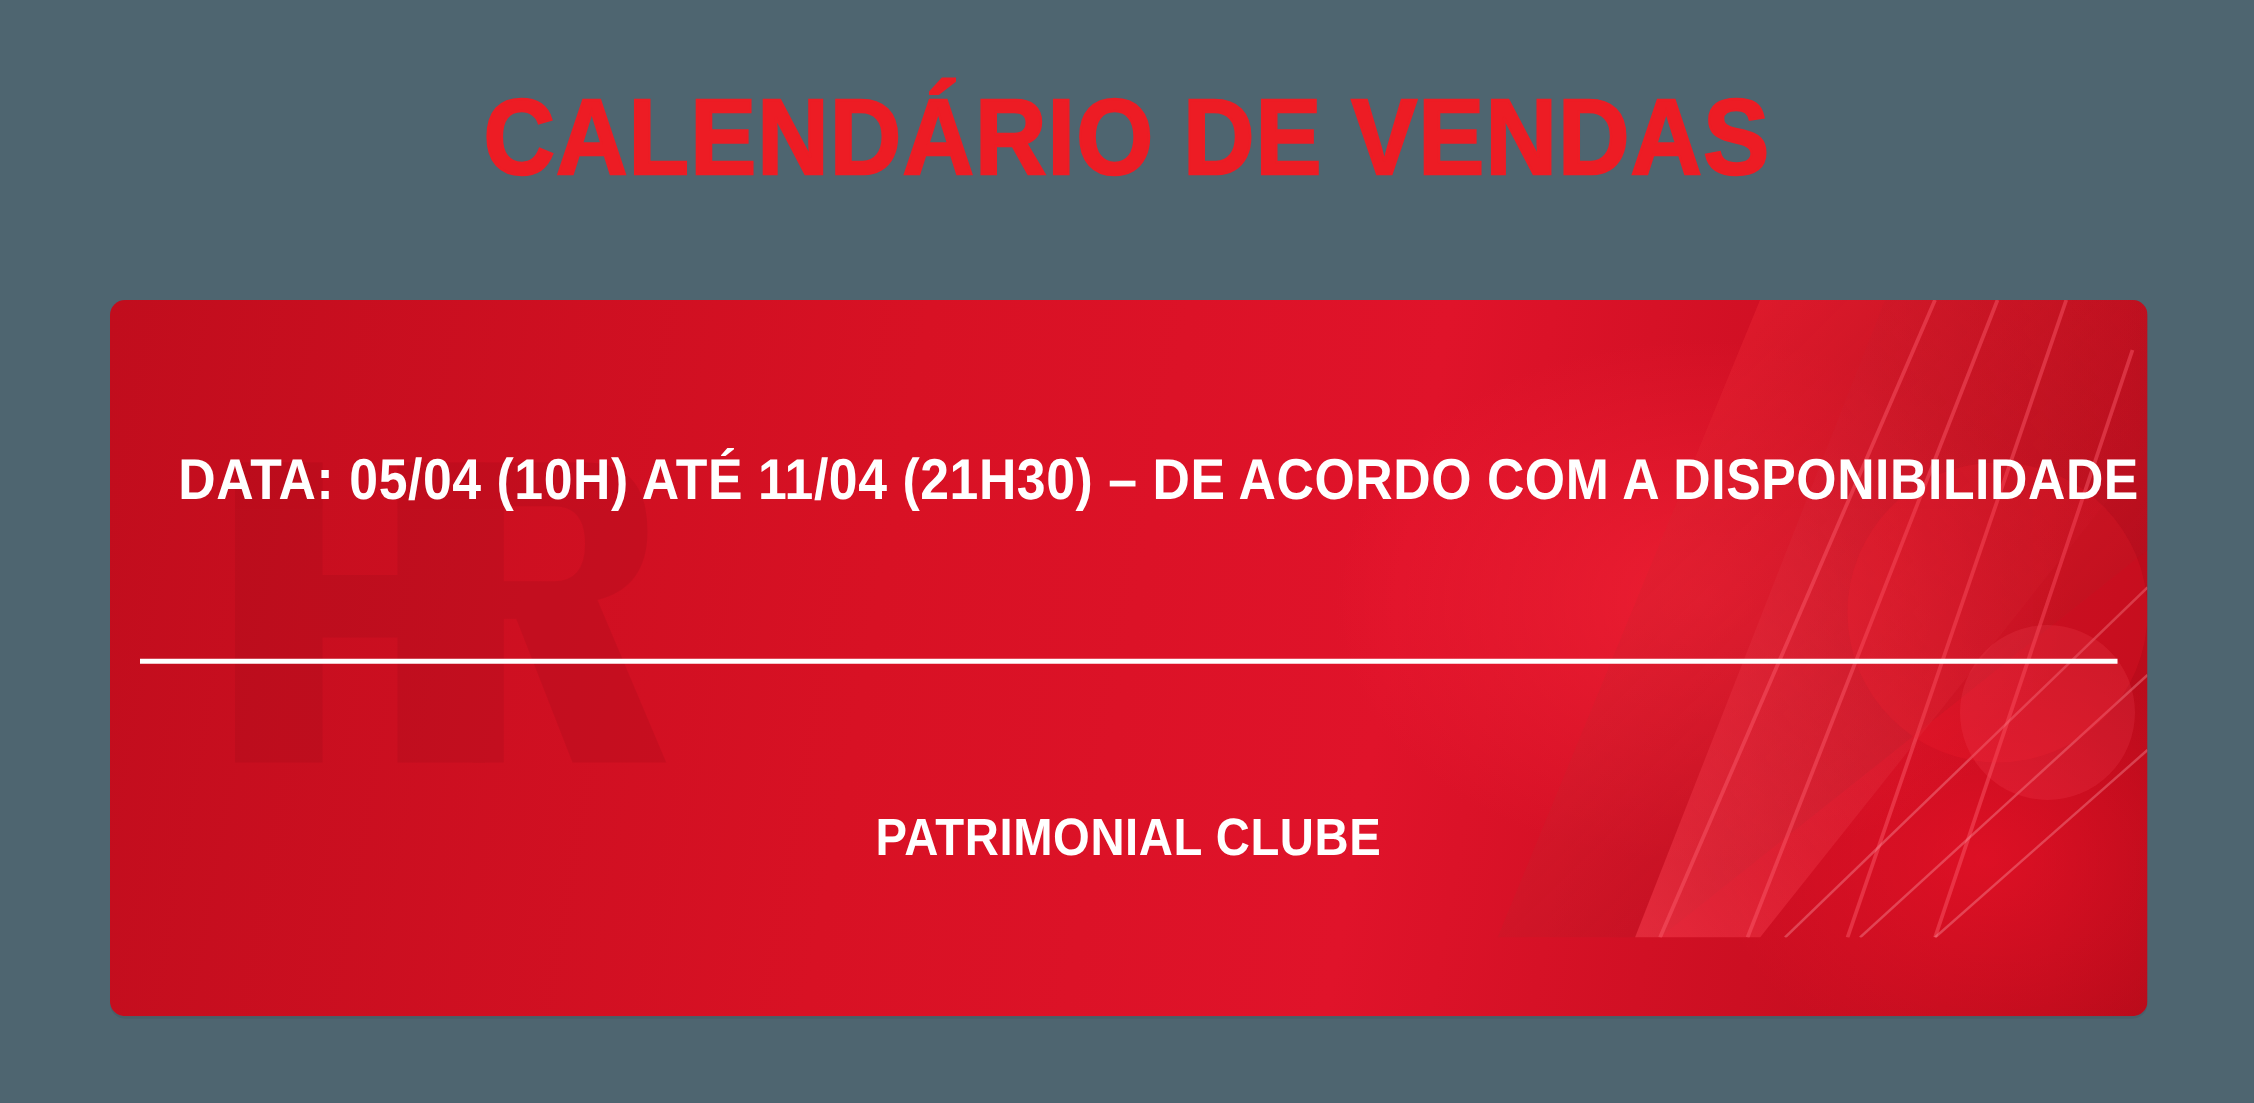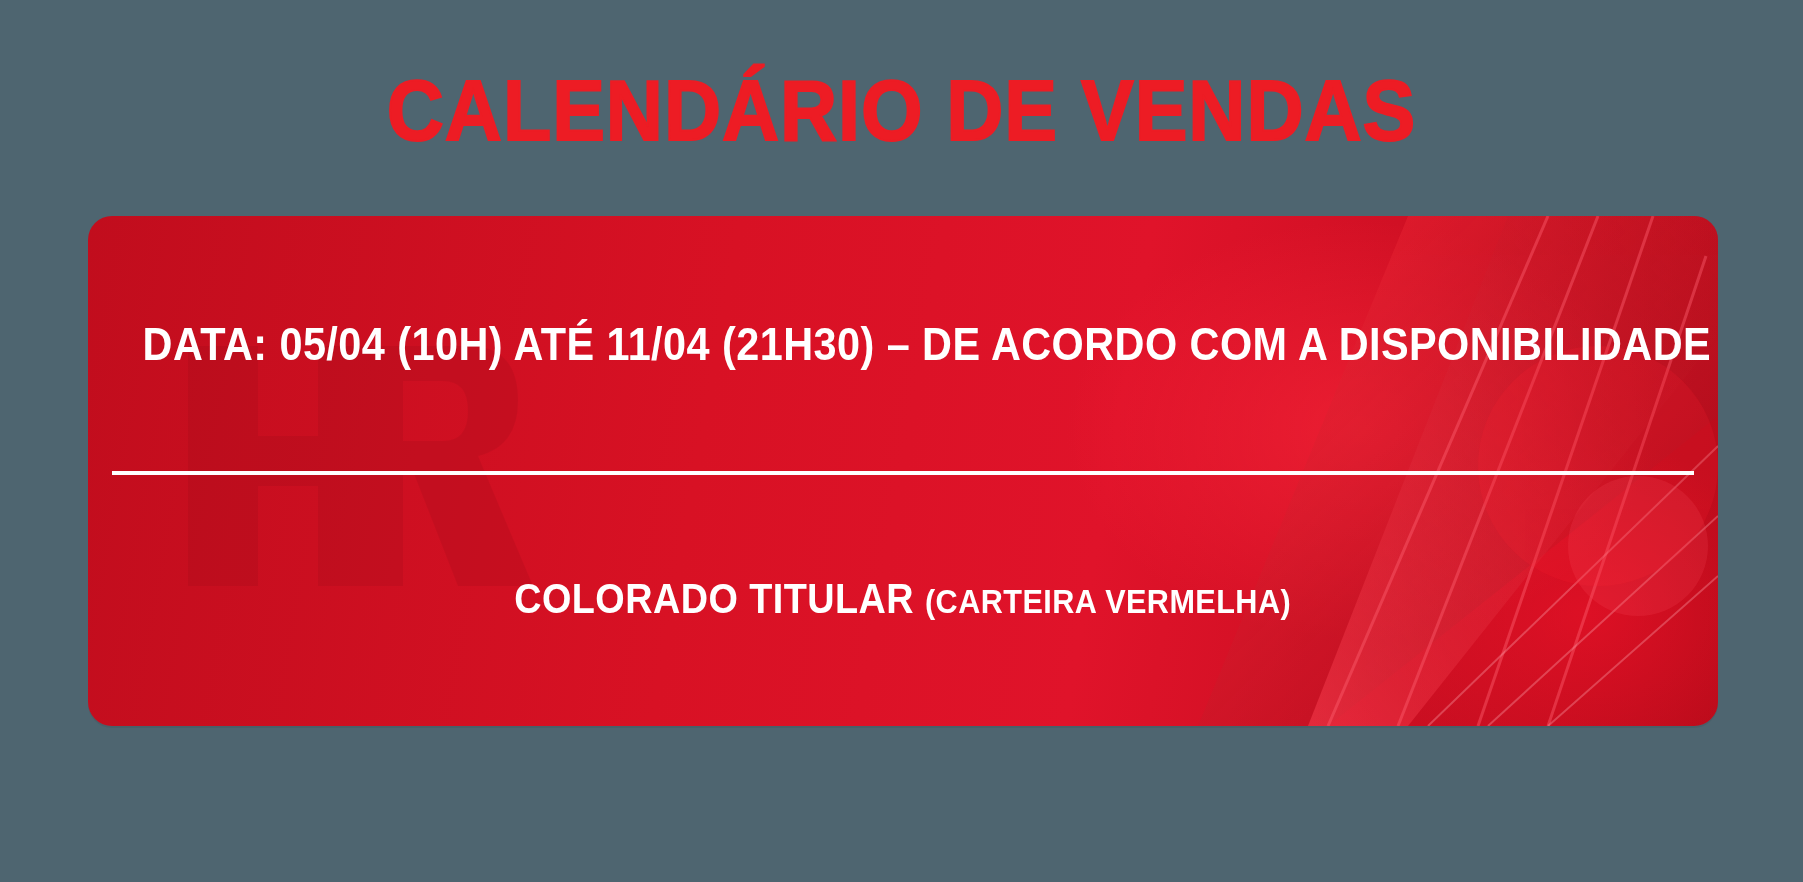--- a/index.html
+++ b/index.html
@@ -38,24 +38,24 @@
     transform: scaleX(0.92);
     transform-origin: center top;
     text-transform: uppercase;
     -webkit-text-stroke: 2px #ed1c24;
   }
 
   
   .card {
     position: absolute;
     left: 88px;
-    top: 216px;
+    top: 240px;
     width: 1630px;
-    height: 510px;
-    border-radius: 24px;
+    height: 573px;
+    border-radius: 12px;
     overflow: hidden;
     background: #d51023;
     background:
       radial-gradient(ellipse 420px 300px at 78% 42%, rgba(255,40,60,0.55) 0%, rgba(213,16,35,0) 70%),
       radial-gradient(ellipse 300px 240px at 92% 78%, rgba(255,20,45,0.45) 0%, rgba(213,16,35,0) 72%),
       linear-gradient(100deg, #c10d1d 0%, #d81124 38%, #e0132a 62%, #b80b1a 100%);
     box-shadow: 0 2px 0 rgba(0,0,0,0.06);
   }
 
   
@@ -179,24 +179,21 @@
       <circle cx="520" cy="250" r="120" fill="#ff2233" fill-opacity="0.18"></circle>
       <circle cx="560" cy="330" r="70" fill="#ff5566" fill-opacity="0.18"></circle>
     </svg>
 
     <div class="rows">
 
       <div class="row row-date">
         <div class="row-text">DATA: 05/04 (10H) ATÉ 11/04 (21H30) – DE ACORDO COM A DISPONIBILIDADE</div>
       </div>
 
+
       <div class="row row-center">
-        <div class="row-text">
-          <span>COLORADO TITULAR</span>
-          <span class="sub">(CARTEIRA VERMELHA)</span>
-        </div>
+        <div class="row-text">PATRIMONIAL CLUBE</div>
       </div>
-
 
 
     </div>
   </div>
 </div>
 
 </body></html>

